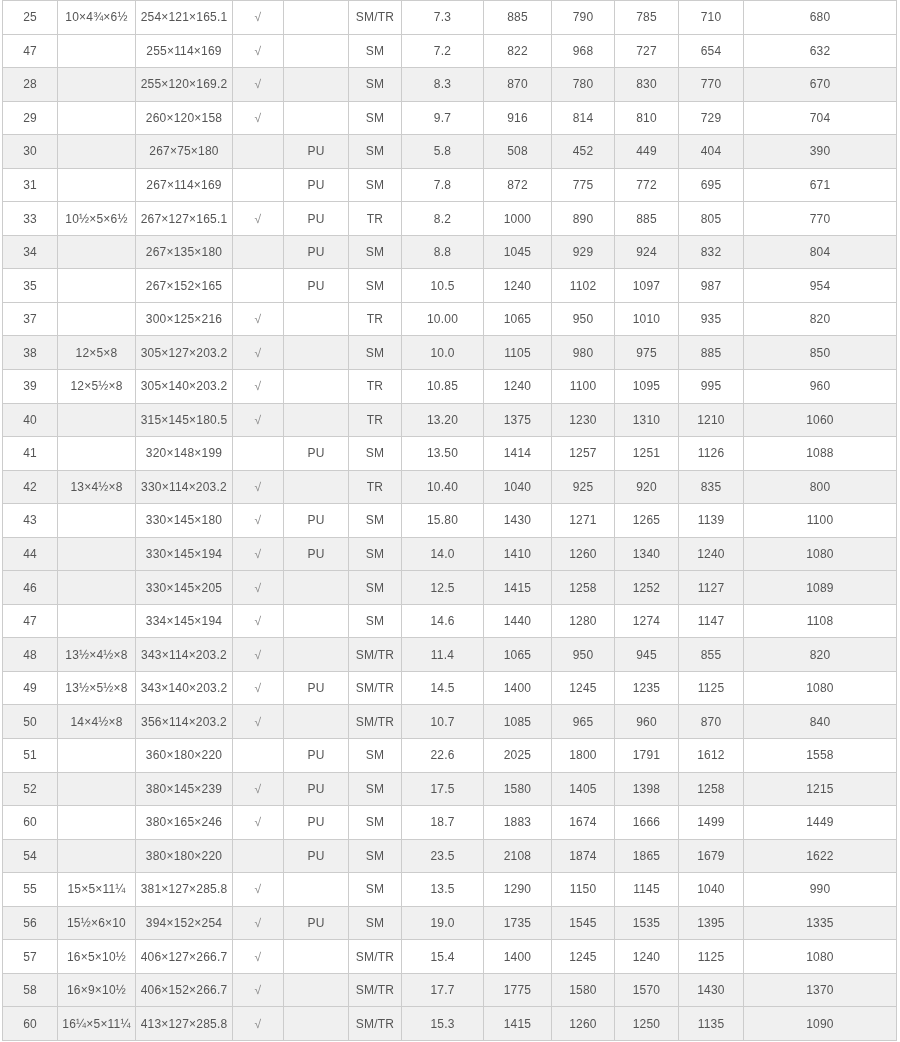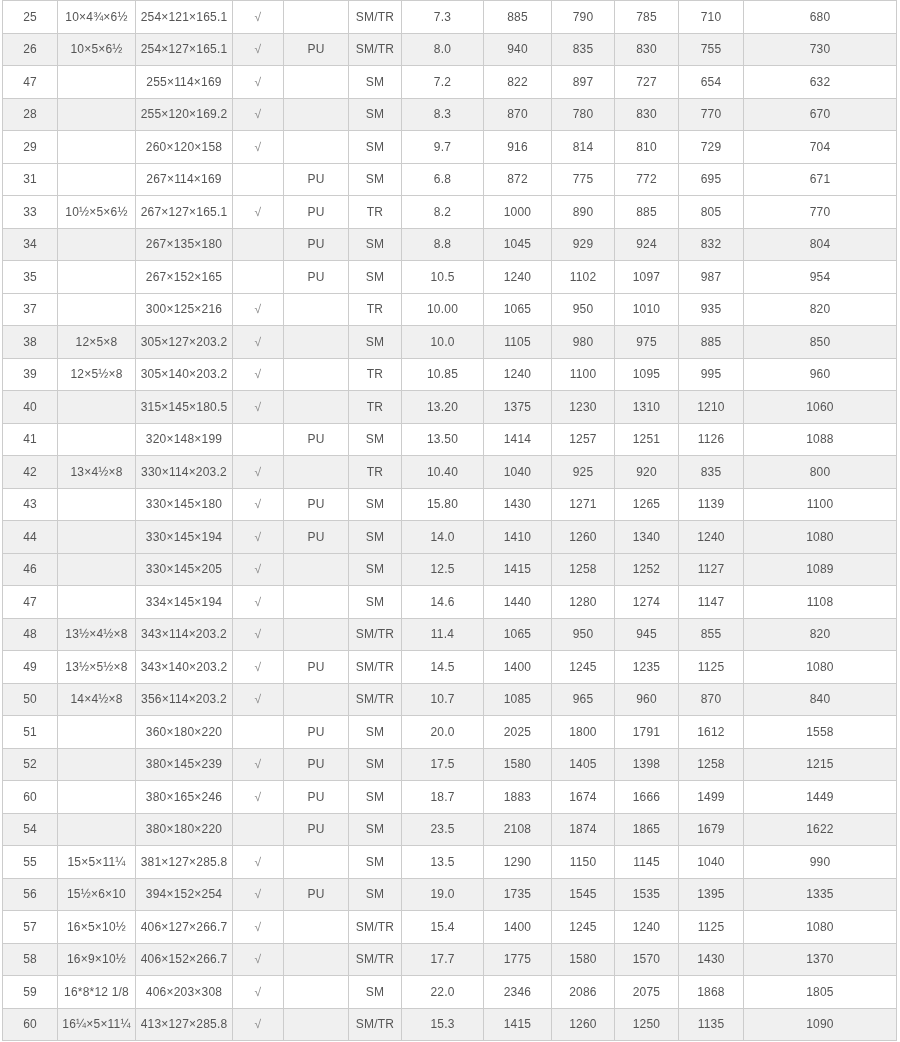--- a/index.html
+++ b/index.html
@@ -74,44 +74,30 @@
           <td class="c3">√</td>
           <td class="c4"></td>
           <td class="c5">SM/TR</td>
           <td class="c6">7.3</td>
           <td class="c7">885</td>
           <td class="c8">790</td>
           <td class="c9">785</td>
           <td class="c10">710</td>
           <td class="c11">680</td>
         </tr>
-        <tr class="stripe">
-          <td class="c0">26</td>
-          <td class="c1">10×5×6½</td>
-          <td class="c2">254×127×165.1</td>
-          <td class="c3">√</td>
-          <td class="c4">PU</td>
-          <td class="c5">SM/TR</td>
-          <td class="c6">8.0</td>
-          <td class="c7">940</td>
-          <td class="c8">835</td>
-          <td class="c9">830</td>
-          <td class="c10">755</td>
-          <td class="c11">730</td>
-        </tr>
         <tr>
           <td class="c0">47</td>
           <td class="c1"></td>
           <td class="c2">255×114×169</td>
           <td class="c3">√</td>
           <td class="c4"></td>
           <td class="c5">SM</td>
           <td class="c6">7.2</td>
           <td class="c7">822</td>
-          <td class="c8">897</td>
+          <td class="c8">968</td>
           <td class="c9">727</td>
           <td class="c10">654</td>
           <td class="c11">632</td>
         </tr>
         <tr class="stripe">
           <td class="c0">28</td>
           <td class="c1"></td>
           <td class="c2">255×120×169.2</td>
           <td class="c3">√</td>
           <td class="c4"></td>
@@ -130,28 +116,42 @@
           <td class="c3">√</td>
           <td class="c4"></td>
           <td class="c5">SM</td>
           <td class="c6">9.7</td>
           <td class="c7">916</td>
           <td class="c8">814</td>
           <td class="c9">810</td>
           <td class="c10">729</td>
           <td class="c11">704</td>
         </tr>
+        <tr class="stripe">
+          <td class="c0">30</td>
+          <td class="c1"></td>
+          <td class="c2">267×75×180</td>
+          <td class="c3"></td>
+          <td class="c4">PU</td>
+          <td class="c5">SM</td>
+          <td class="c6">5.8</td>
+          <td class="c7">508</td>
+          <td class="c8">452</td>
+          <td class="c9">449</td>
+          <td class="c10">404</td>
+          <td class="c11">390</td>
+        </tr>
         <tr>
           <td class="c0">31</td>
           <td class="c1"></td>
           <td class="c2">267×114×169</td>
           <td class="c3"></td>
           <td class="c4">PU</td>
           <td class="c5">SM</td>
-          <td class="c6">6.8</td>
+          <td class="c6">7.8</td>
           <td class="c7">872</td>
           <td class="c8">775</td>
           <td class="c9">772</td>
           <td class="c10">695</td>
           <td class="c11">671</td>
         </tr>
         <tr>
           <td class="c0">33</td>
           <td class="c1">10½×5×6½</td>
           <td class="c2">267×127×165.1</td>
@@ -375,21 +375,21 @@
           <td class="c10">870</td>
           <td class="c11">840</td>
         </tr>
         <tr>
           <td class="c0">51</td>
           <td class="c1"></td>
           <td class="c2">360×180×220</td>
           <td class="c3"></td>
           <td class="c4">PU</td>
           <td class="c5">SM</td>
-          <td class="c6">20.0</td>
+          <td class="c6">22.6</td>
           <td class="c7">2025</td>
           <td class="c8">1800</td>
           <td class="c9">1791</td>
           <td class="c10">1612</td>
           <td class="c11">1558</td>
         </tr>
         <tr class="stripe">
           <td class="c0">52</td>
           <td class="c1"></td>
           <td class="c2">380×145×239</td>
@@ -480,34 +480,20 @@
           <td class="c3">√</td>
           <td class="c4"></td>
           <td class="c5">SM/TR</td>
           <td class="c6">17.7</td>
           <td class="c7">1775</td>
           <td class="c8">1580</td>
           <td class="c9">1570</td>
           <td class="c10">1430</td>
           <td class="c11">1370</td>
         </tr>
-        <tr>
-          <td class="c0">59</td>
-          <td class="c1">16*8*12 1/8</td>
-          <td class="c2">406×203×308</td>
-          <td class="c3">√</td>
-          <td class="c4"></td>
-          <td class="c5">SM</td>
-          <td class="c6">22.0</td>
-          <td class="c7">2346</td>
-          <td class="c8">2086</td>
-          <td class="c9">2075</td>
-          <td class="c10">1868</td>
-          <td class="c11">1805</td>
-        </tr>
         <tr class="stripe">
           <td class="c0">60</td>
           <td class="c1">16¼×5×11¼</td>
           <td class="c2">413×127×285.8</td>
           <td class="c3">√</td>
           <td class="c4"></td>
           <td class="c5">SM/TR</td>
           <td class="c6">15.3</td>
           <td class="c7">1415</td>
           <td class="c8">1260</td>

